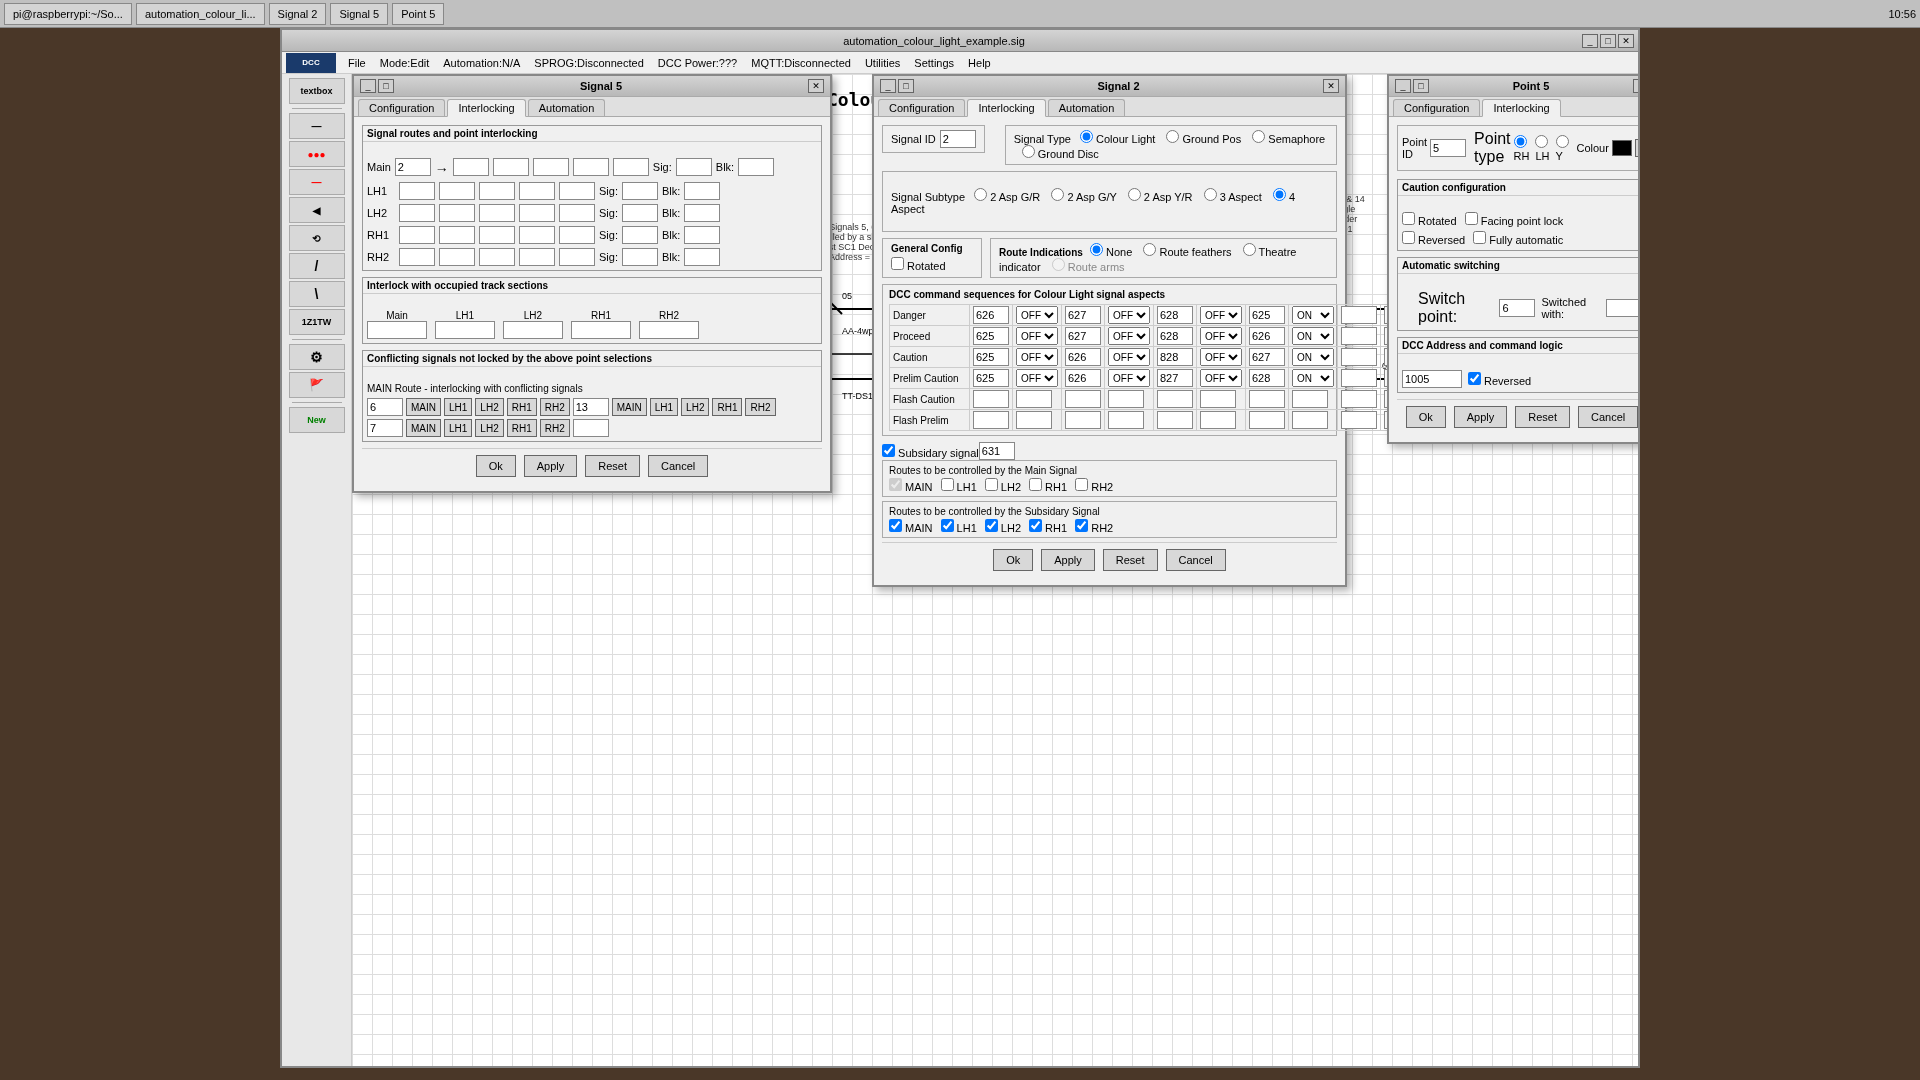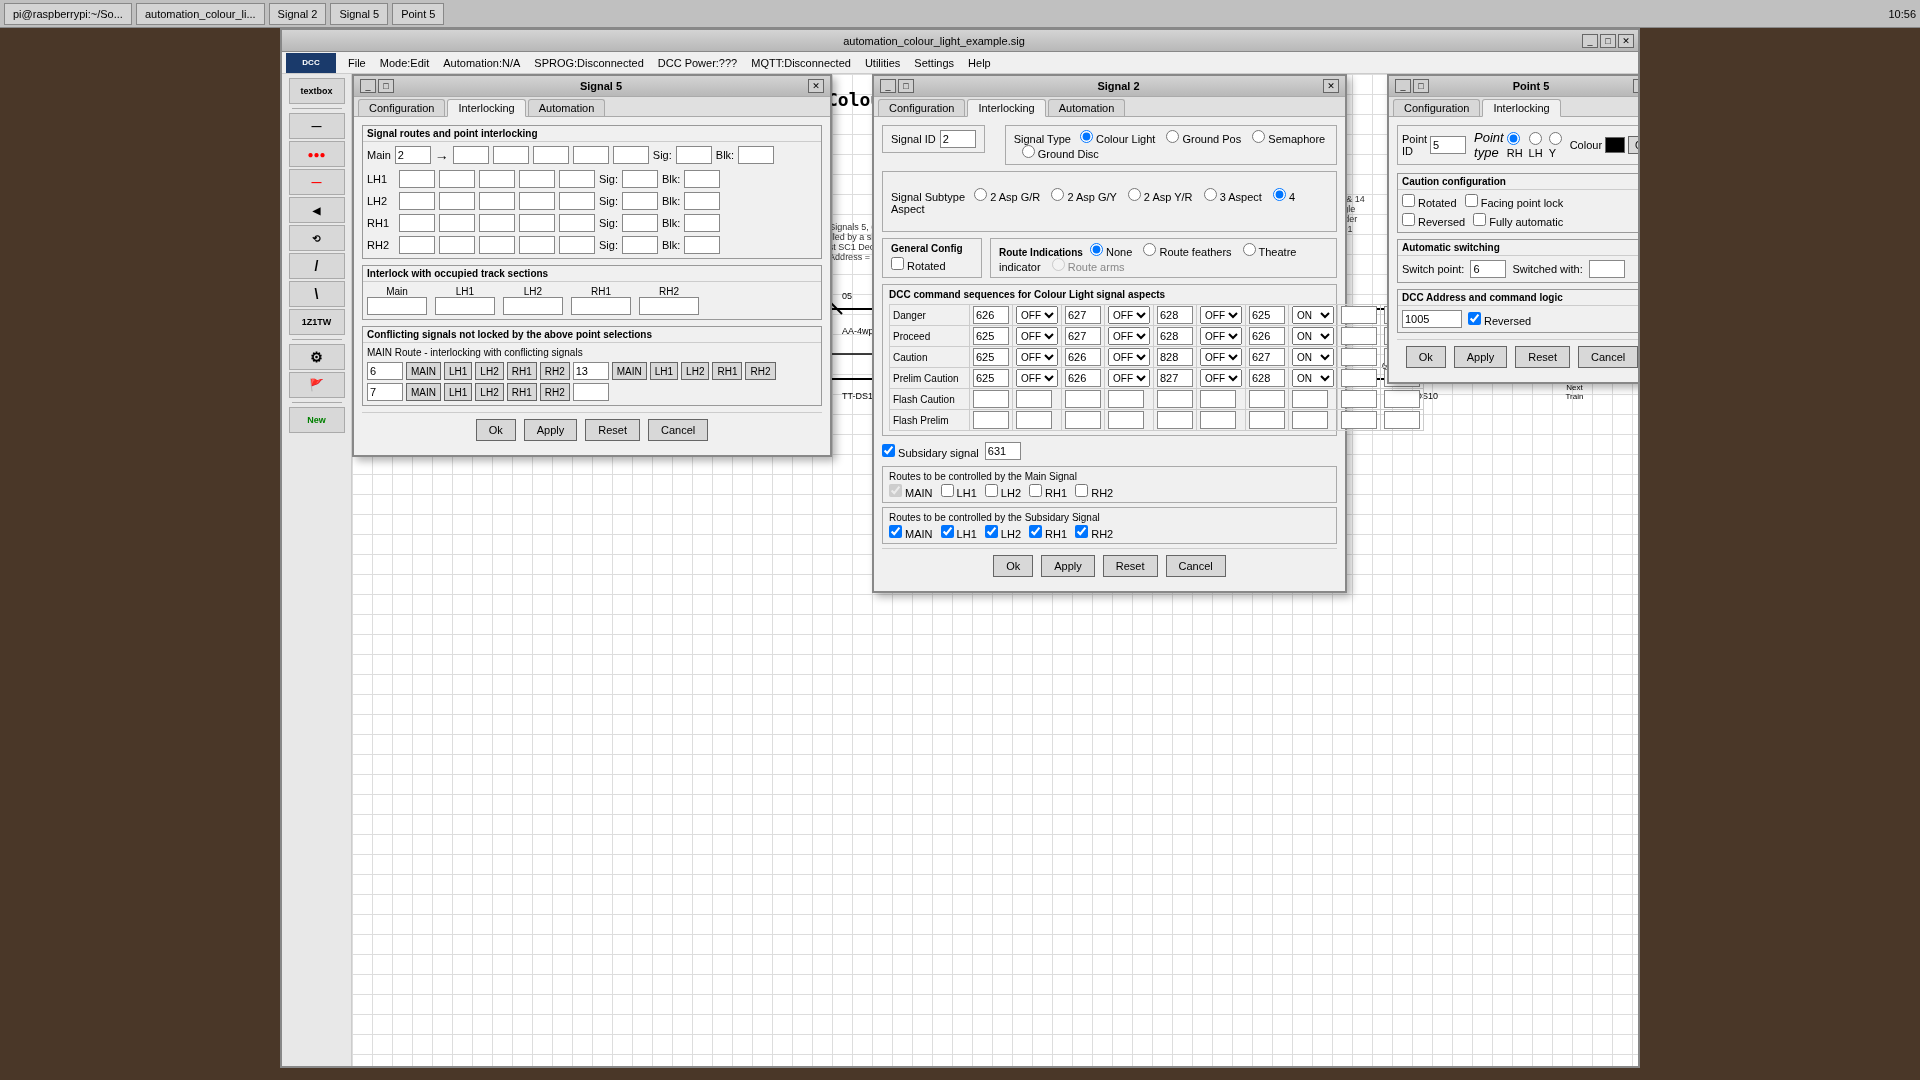--- a/index.html
+++ b/index.html
@@ -55,21 +55,21 @@
     
     .dialog-footer { display: flex; justify-content: center; gap: 8px; padding: 6px; border-top: 1px solid #ccc; margin-top: 4px; }
     
     
     .signal5-dialog { top: 380px; left: 85px; width: 480px; }
     
     table.dcc-table { border-collapse: collapse; font-size: 10px; }
     table.dcc-table td, table.dcc-table th { border: 1px solid #ccc; padding: 1px 3px; height: 18px; }
     
     .section-box { border: 1px solid #999; padding: 4px; margin-bottom: 6px; }
-    .section-title { font-size: 10px; font-weight: bold; background: #f0f0f0; margin: -4px -4px 4px -4px; padding: 2px 4px; border-bottom: 1px solid #ccc; }
+    .section-title { font-size: 10px; font-weight: bold; background: #f0f0f0; margin: -4px -4px 16px -4px; padding: 2px 4px; border-bottom: 1px solid #ccc; }
     
     .colour-swatch { width: 20px; height: 16px; background: black; border: 1px solid #666; display: inline-block; }
   </style>
 </head>
 <body>
 
 <div class="taskbar">
   <div class="taskbar-app">
     <span>pi@raspberrypi:~/So...</span>
   </div>
@@ -503,21 +503,21 @@
                   <td><input type="text" class="input-small" style=""></td>
                   <td><input type="text" class="input-small" style=""></td>
                   <td><input type="text" class="input-small" style=""></td>
                   <td><input type="text" class="input-small" style=""></td>
                   <td><input type="text" class="input-small" style=""></td>
                 </tr>
               </tbody>
             </table>
           </div>
 
-          <div style="margin-bottom:6px; display:flex; align-items:center; gap:6px;">
+          <div style="display:flex; align-items:center; ">
             <label>
               <input type="checkbox" checked="" style="">
               <span>Subsidary signal</span>
             </label>
             <input type="text" class="input-small" value="631" style="">
           </div>
 
           <div style="border:1px solid #aaa; padding:3px 6px; margin-bottom:4px;">
             <span style="font-size:10px;">Routes to be controlled by the Main Signal</span>
             <div style="margin-top:2px; display:flex; gap:8px;">
@@ -565,21 +565,21 @@
         </div>
 
         <div class="dialog-content">
 
           <div style="display:flex; align-items:center; gap:8px; margin-bottom:8px; border:1px solid #aaa; padding:4px;">
             <div style="display:flex; align-items:center; gap:3px;">
               <span style="font-size:11px;">Point ID</span>
               <input type="text" class="input-small" value="5" style="">
             </div>
             <div style="display:flex; align-items:center; gap:3px;">
-              <span style="font-size:13px;font-style:italic;">Point type</span>
+              <span style="font-size:16px;">Point type</span>
               <label><input type="radio" name="pt5type" checked="" style=""> RH</label>
               <label style="margin-left:3px;"><input type="radio" name="pt5type" style=""> LH</label>
               <label style="margin-left:3px;"><input type="radio" name="pt5type" style=""> Y</label>
             </div>
             <div style="display:flex; align-items:center; gap:3px;">
               <span style="font-size:11px;">Colour</span>
               <div class="colour-swatch"></div>
               <button class="btn" style="height:18px; padding:1px 6px; font-size:10px;">Change</button>
             </div>
           </div>
@@ -592,21 +592,21 @@
             </div>
             <div style="display:flex; gap:8px; flex-wrap:wrap; margin-top:4px;">
               <label><input type="checkbox" style=""> <span>Reversed</span></label>
               <label><input type="checkbox" style=""> <span>Fully automatic</span></label>
             </div>
           </div>
 
           <div class="section-box">
             <div class="section-title">Automatic switching</div>
             <div style="display:flex; align-items:center; gap:6px;">
-              <span style="font-size:11px;">Switch point:</span>
+              <span style="font-size:16px;margin-left:16px;">Switch point:</span>
               <input type="text" class="input-small" value="6" style="">
               <span style="font-size:11px;">Switched with:</span>
               <input type="text" class="input-small" style="">
             </div>
           </div>
 
           <div class="section-box">
             <div class="section-title">DCC Address and command logic</div>
             <div style="display:flex; align-items:center; gap:6px;">
               <input type="text" class="input-medium" value="1005" style="">

